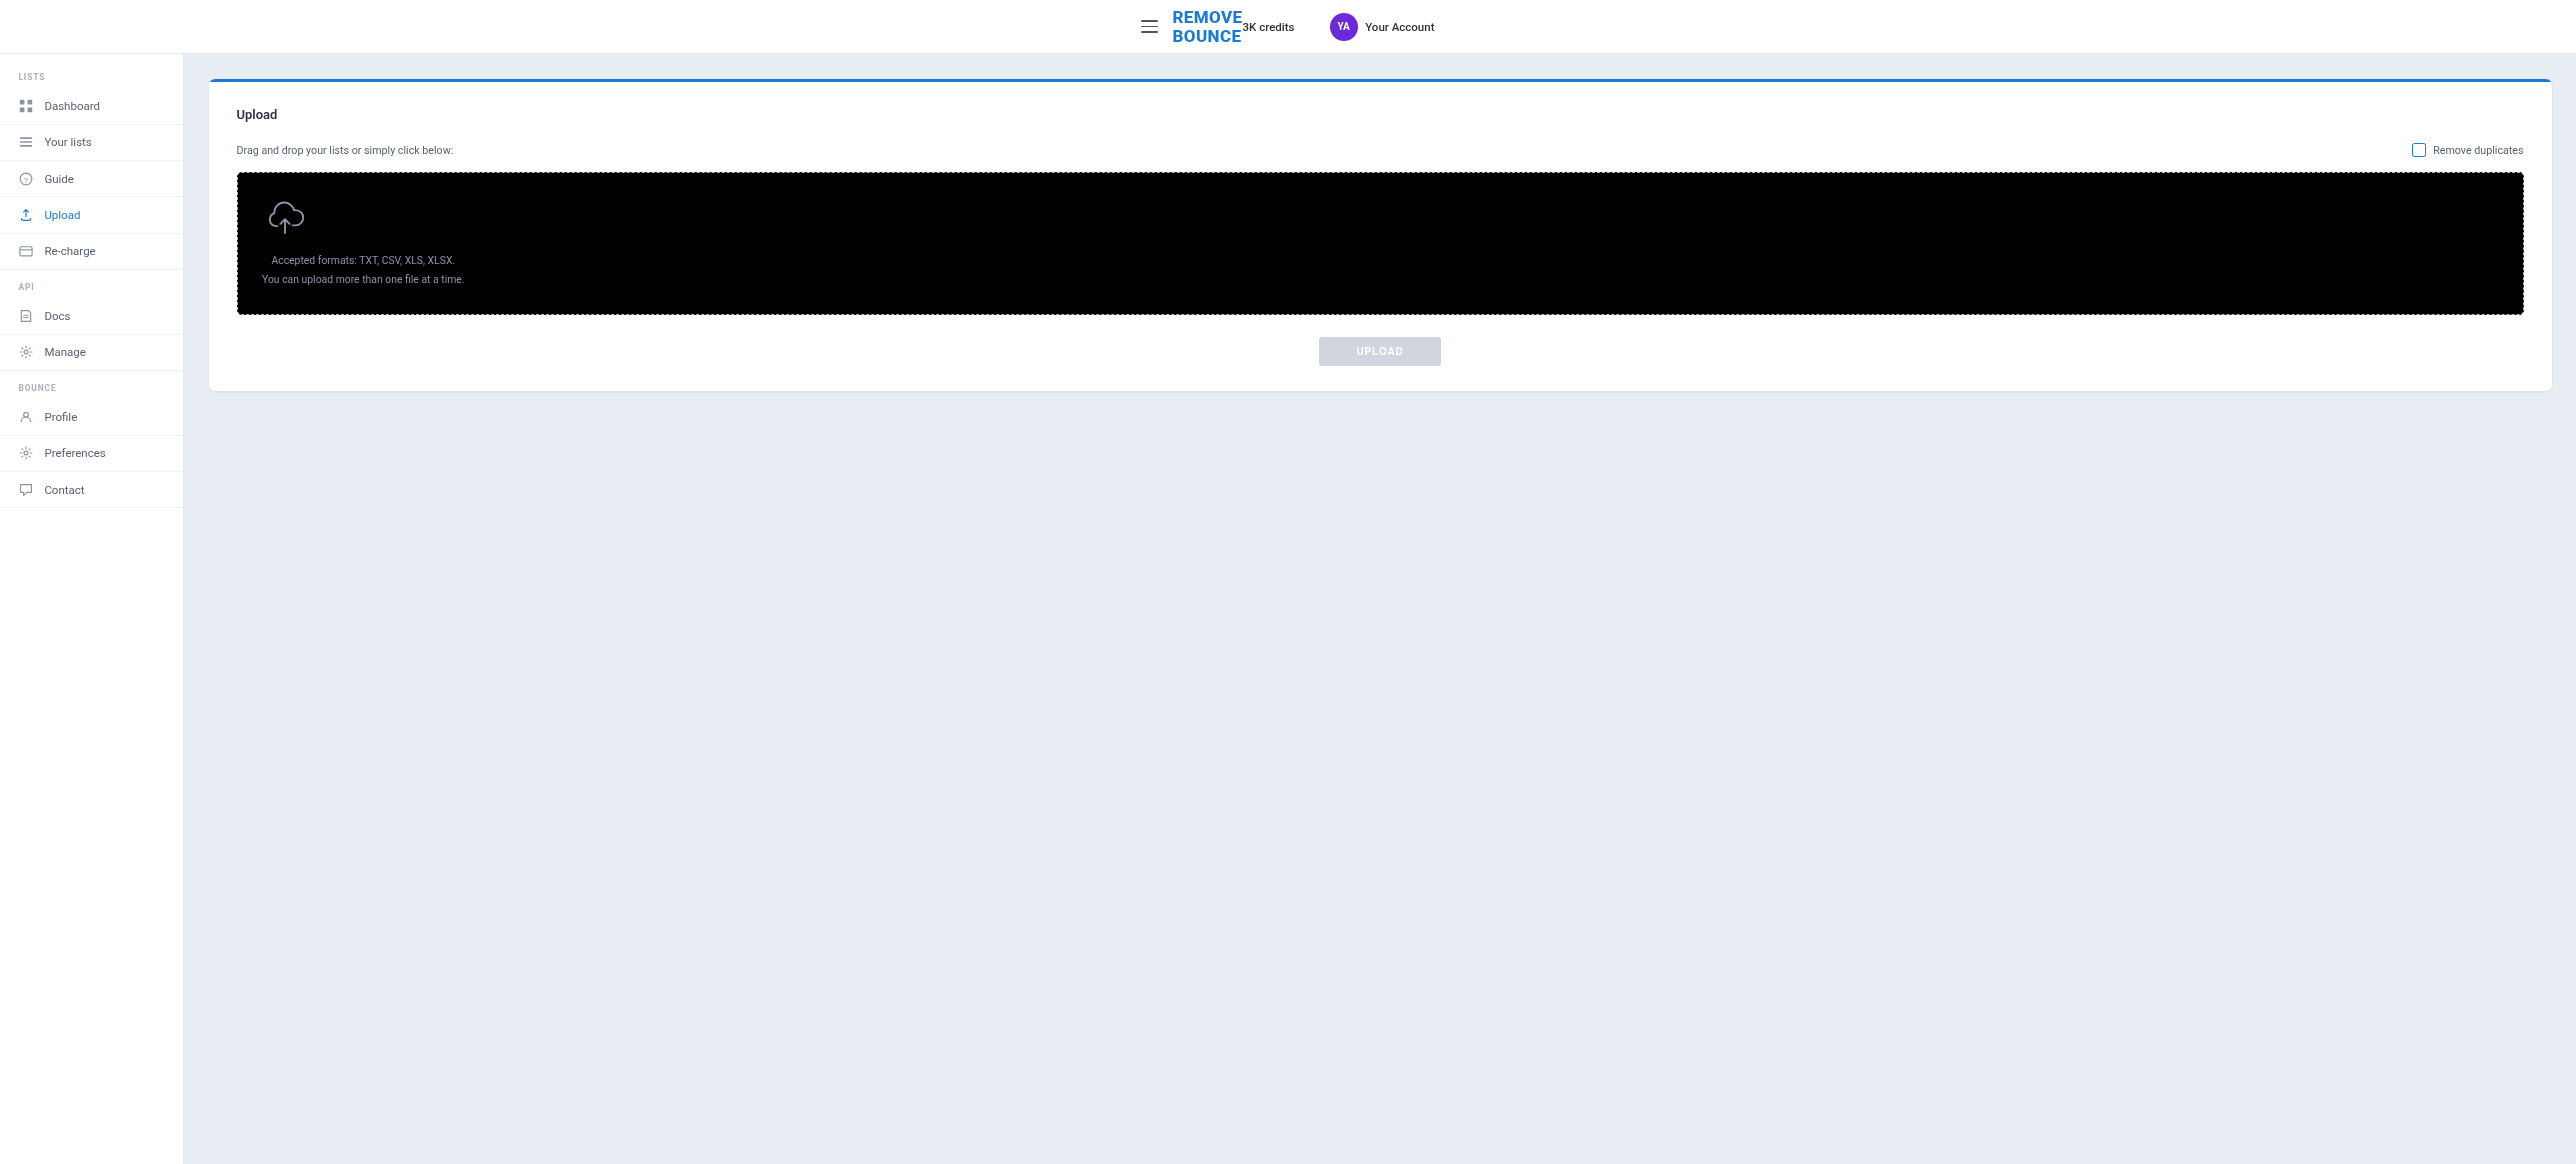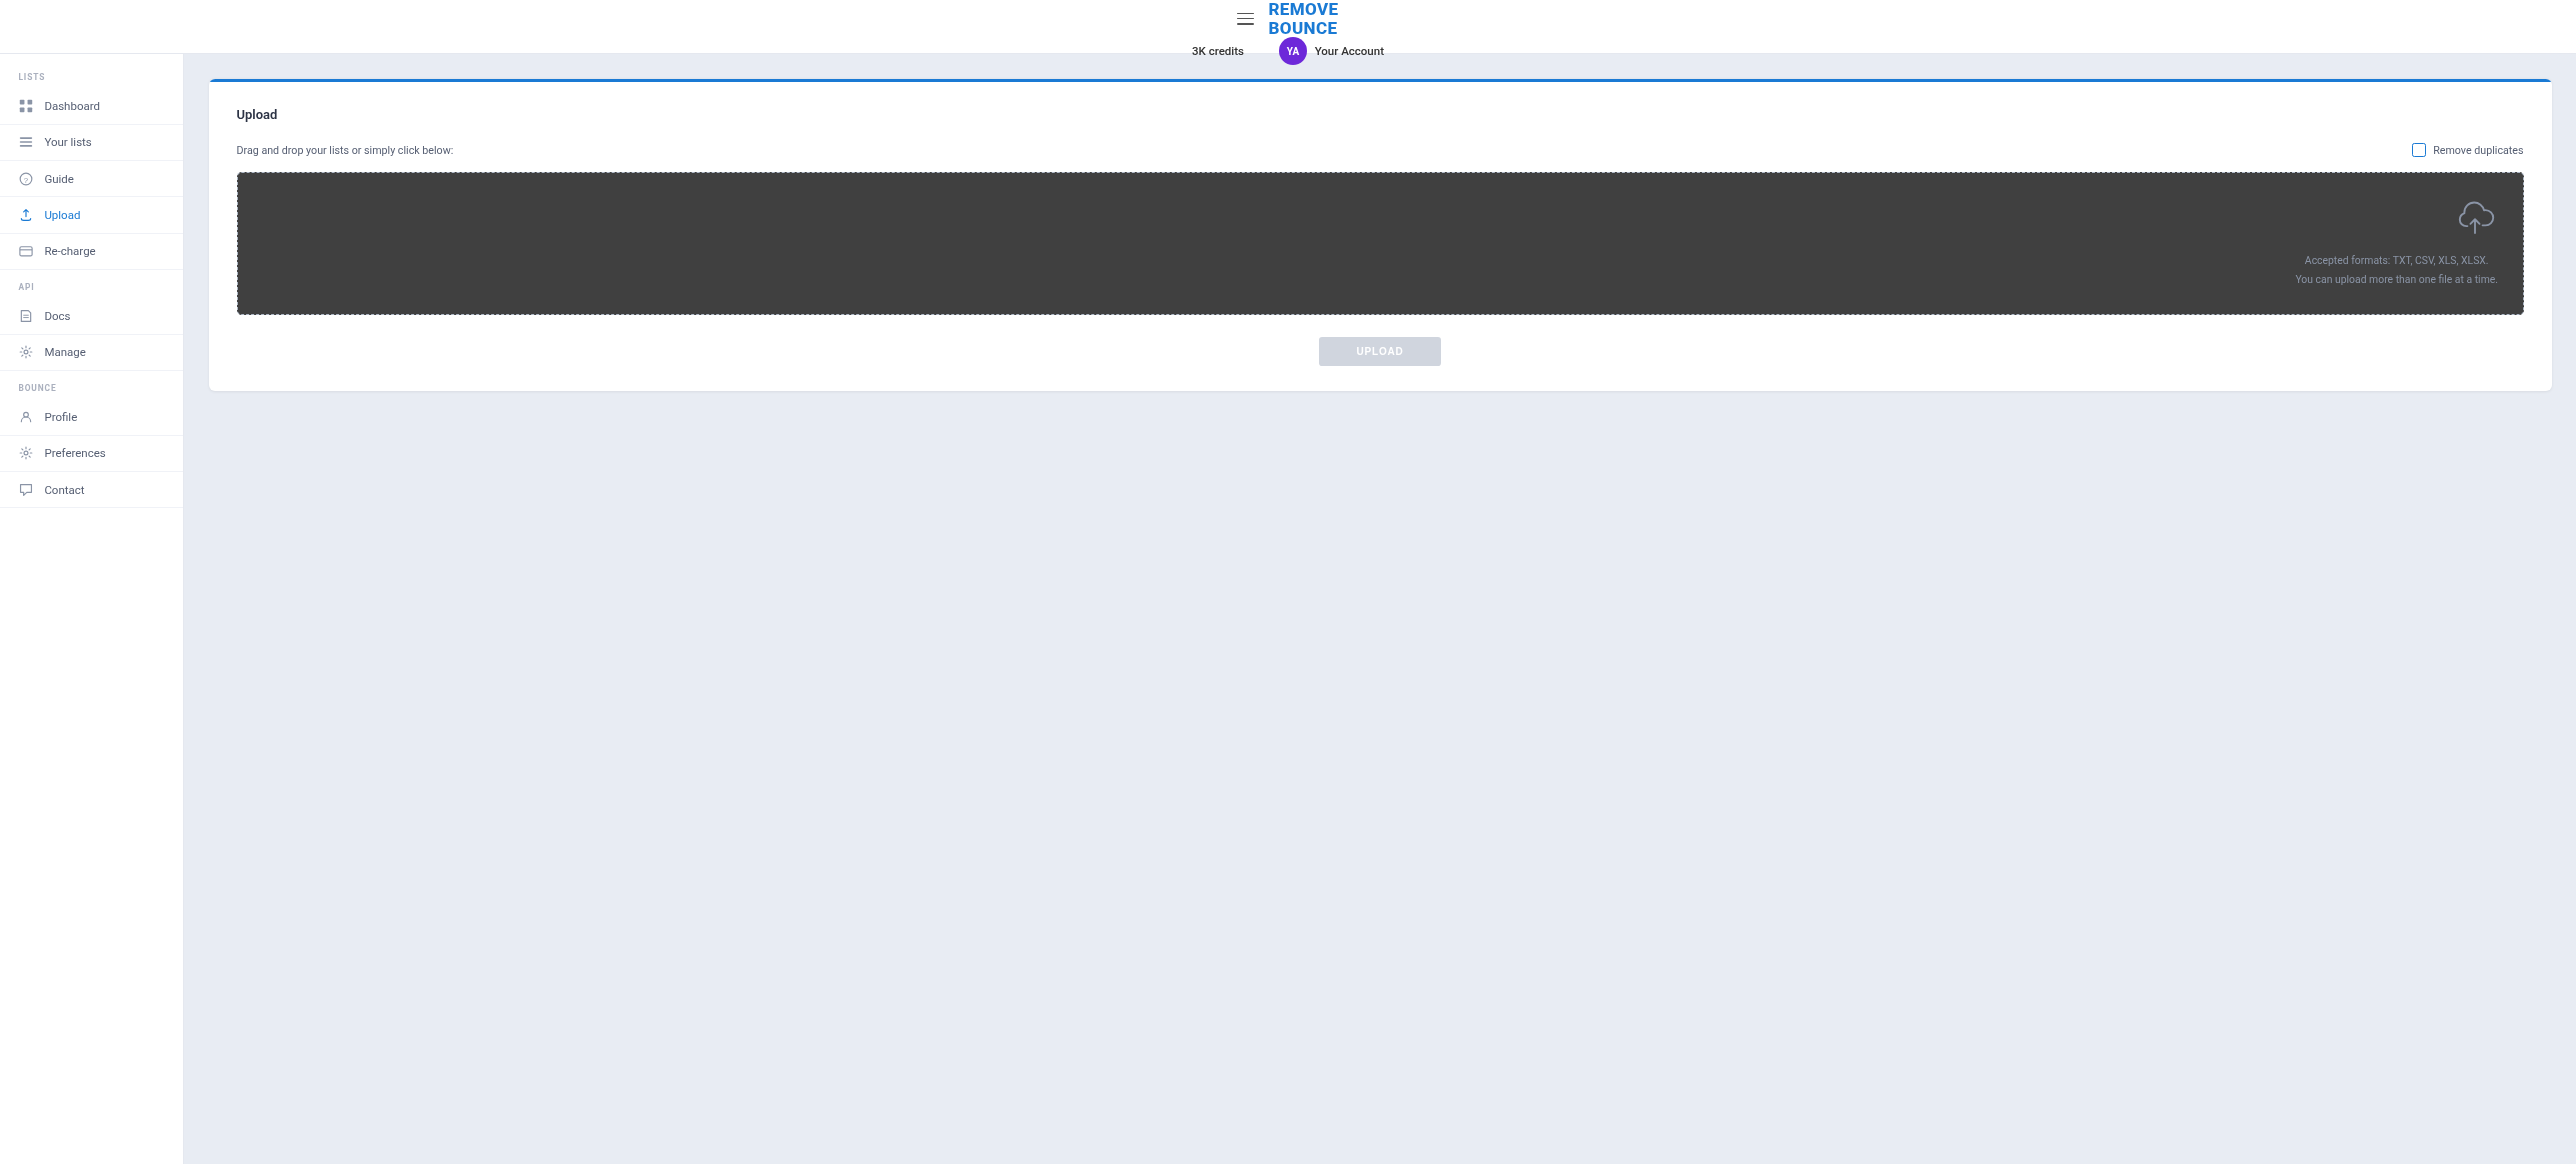--- a/index.html
+++ b/index.html
@@ -1,22 +1,22 @@
 <!DOCTYPE html>
 <html style="font-size:12.3px"><head>
   <meta charset="utf-8">
   <style>
     * { box-sizing: border-box; margin: 0; padding: 0; }
     body { font-family: -apple-system, BlinkMacSystemFont, 'Segoe UI', Roboto, sans-serif; background: #e8ecf3; display: flex; flex-direction: column; height: 100vh; overflow: hidden; }
 
     
     .header {
-      display: flex; align-items: center; justify-content: flex-start;
+      display: flex; align-items: center; justify-content: center;
       background: #fff; padding: 0 24.5px; height: 54px;
-      border-bottom: 0.8px solid #e5e8ef; flex-shrink: 0; z-index: 10; flex-direction: column;
+      border-bottom: 0.8px solid #e5e8ef; flex-shrink: 0; z-index: 10;
     }
     .header-left { display: flex; align-items: center; gap: 14px; }
     .hamburger-icon { display: flex; flex-direction: column; gap: 3.8px; cursor: pointer; }
     .hamburger-icon span { display: block; width: 17px; height: 1.5px; background: #555; border-radius: 1.5px; }
     .logo { display: flex; flex-direction: column; line-height: 1.1; }
     .logo-text { font-size: 17px; font-weight: 800; color: #1a7ad4; letter-spacing: 0.4px; }
     .header-right { display: flex; align-items: center; gap: 35px; }
     .credits-text { font-size: 11.5px; color: #333; font-weight: 500; }
     .account-section { display: flex; align-items: center; gap: 7.7px; cursor: pointer; }
     .account-avatar { width: 28px; height: 28px; background: #6d28d9; border-radius: 50%; display: flex; align-items: center; justify-content: center; color: #fff; font-size: 10px; font-weight: 700; }
@@ -59,22 +59,22 @@
     .upload-controls-row { display: flex; align-items: center; justify-content: space-between; margin-bottom: 15px; }
     .upload-drag-text { font-size: 10.7px; color: #555e72; }
     .remove-duplicates-row { display: flex; align-items: center; gap: 7.7px; }
     .remove-duplicates-checkbox {
       width: 14px; height: 14px; border: 1.5px solid #1a7ad4; border-radius: 2.3px;
       display: flex; align-items: center; justify-content: center; cursor: pointer; flex-shrink: 0;
     }
     .remove-duplicates-label { font-size: 10.7px; color: #555e72; }
 
     .drop-zone {
-      border: 1.5px dashed #b0bac8; border-radius: 4.6px; background: #404040;
-      min-height: 138px; display: flex; flex-direction: column; align-items: flex-end; justify-content: center;
+      border: 1.5px dashed #b0bac8; border-radius: 4.6px; background: #000000;
+      min-height: 138px; display: flex; flex-direction: column; align-items: flex-start; justify-content: center;
       gap: 10.7px; cursor: pointer; padding: 24.5px;
     }
     .drop-zone-icon { color: #8a94a6; }
     .drop-zone-text { font-size: 10.4px; color: #8a94a6; text-align: center; line-height: 1.8; }
 
     .upload-btn-row { display: flex; justify-content: center; margin-top: 21.5px; }
     .upload-btn {
       padding: 9.2px 37px; background: #d0d5de; color: #fff; border: none;
       border-radius: 3.1px; font-size: 10px; font-weight: 700; letter-spacing: 0.8px;
       cursor: pointer; text-transform: uppercase;

